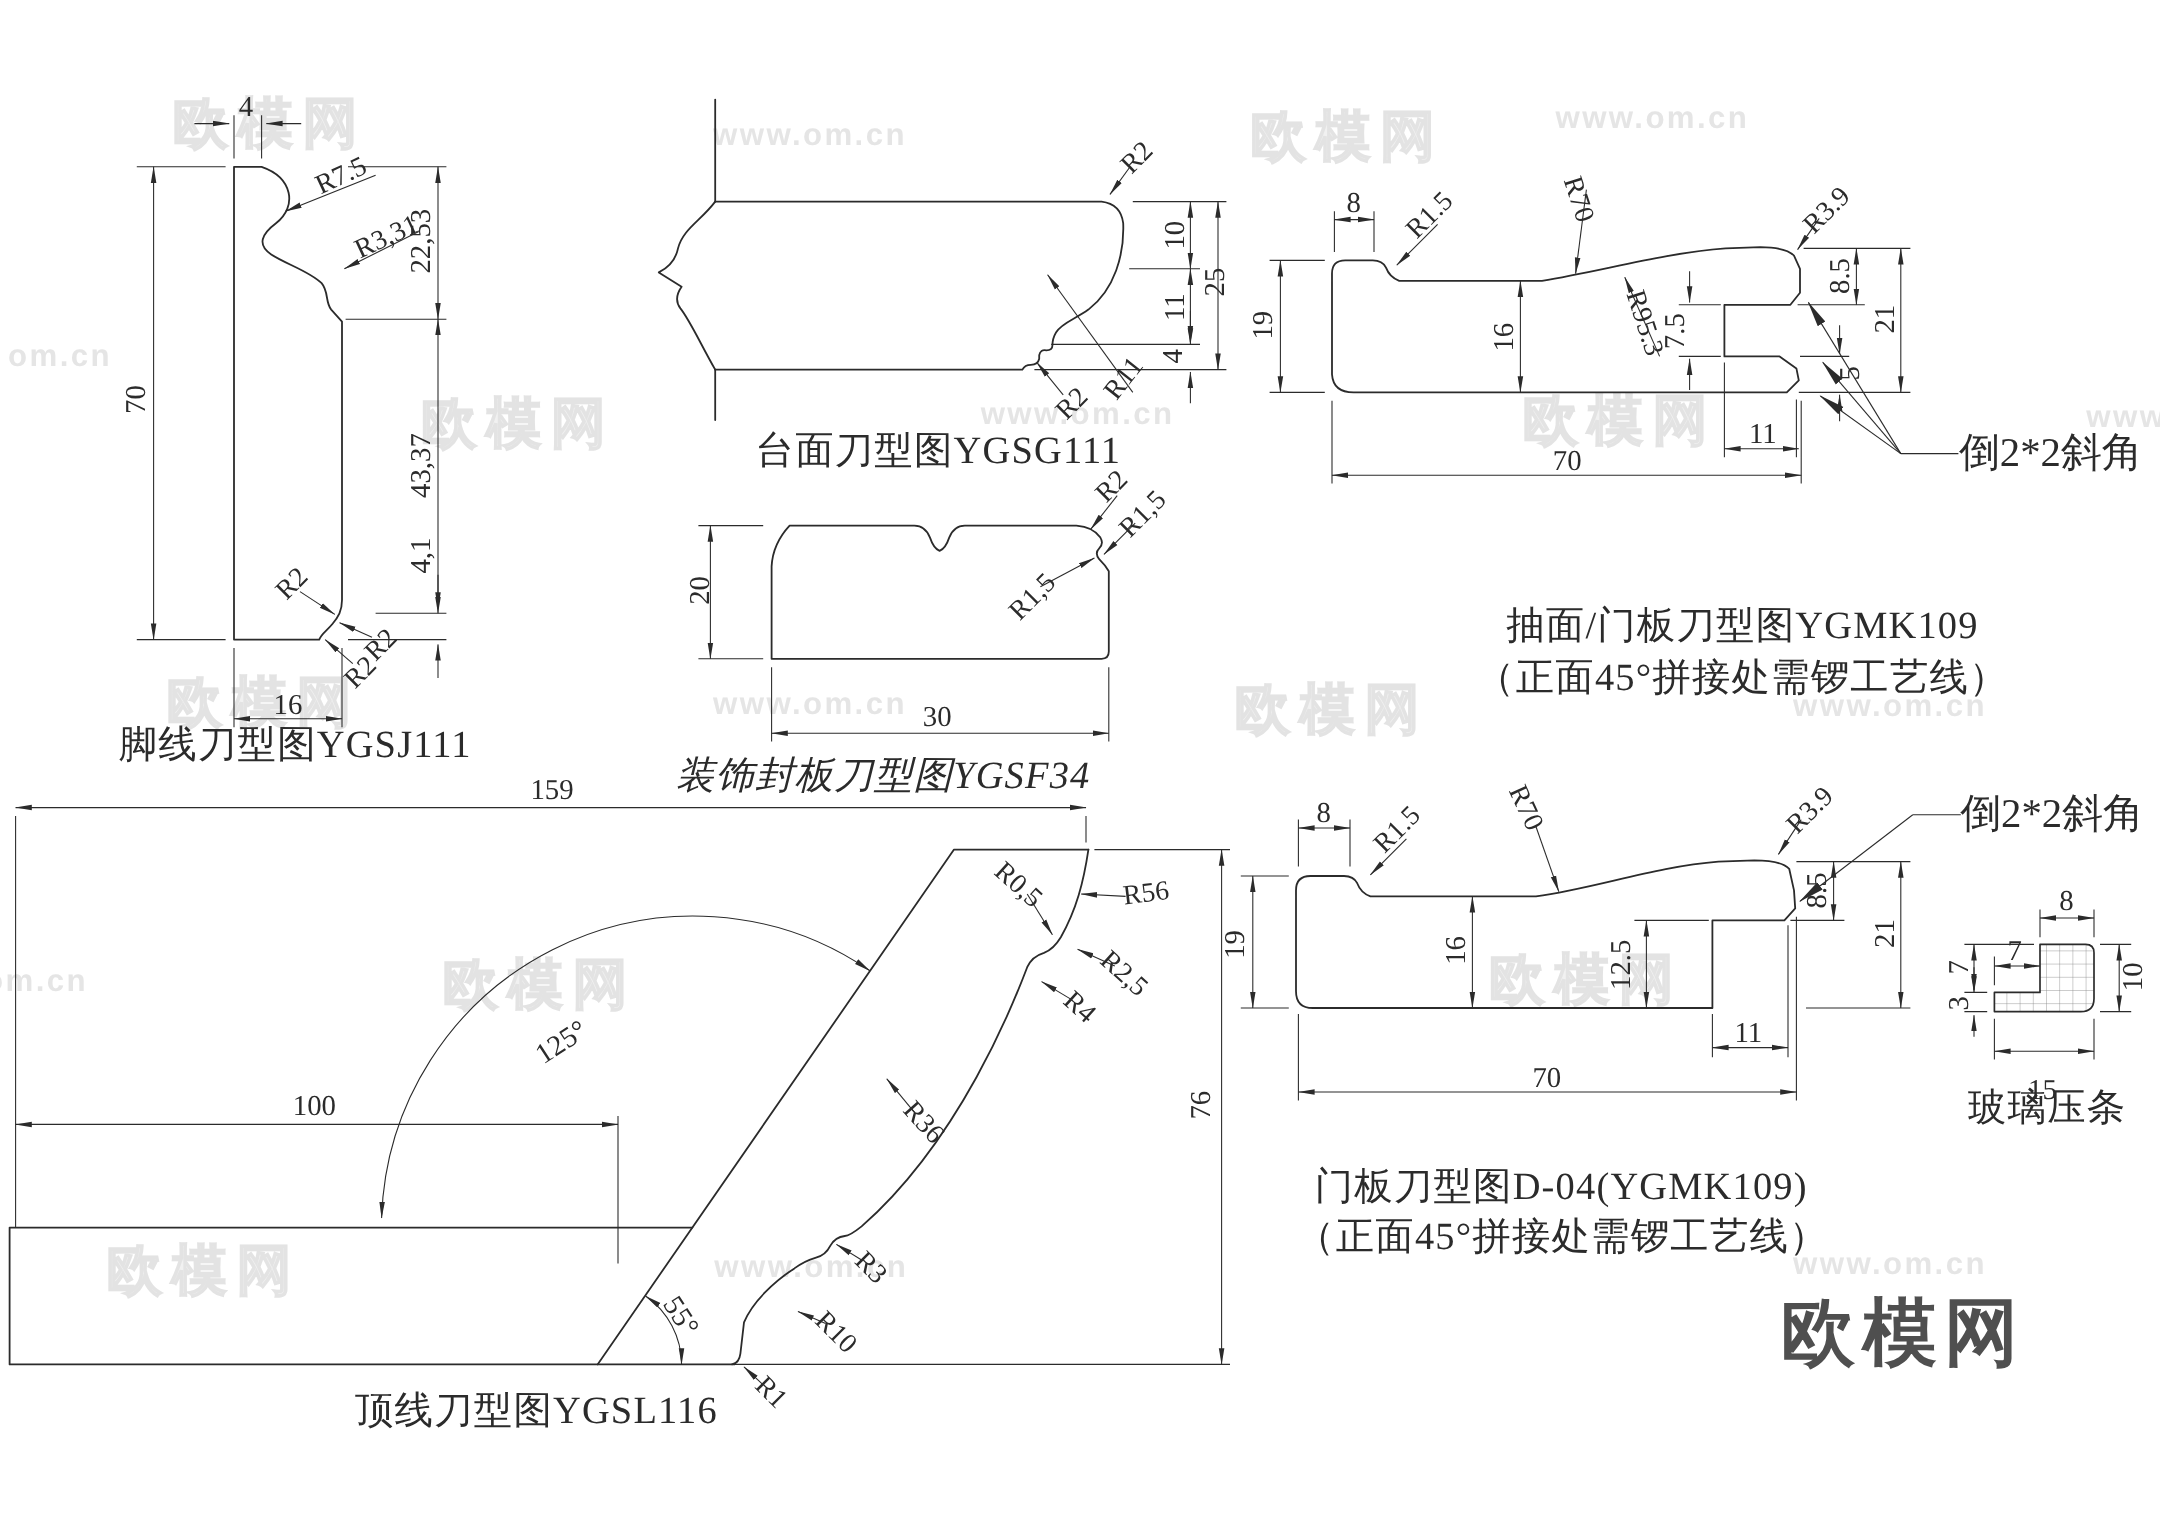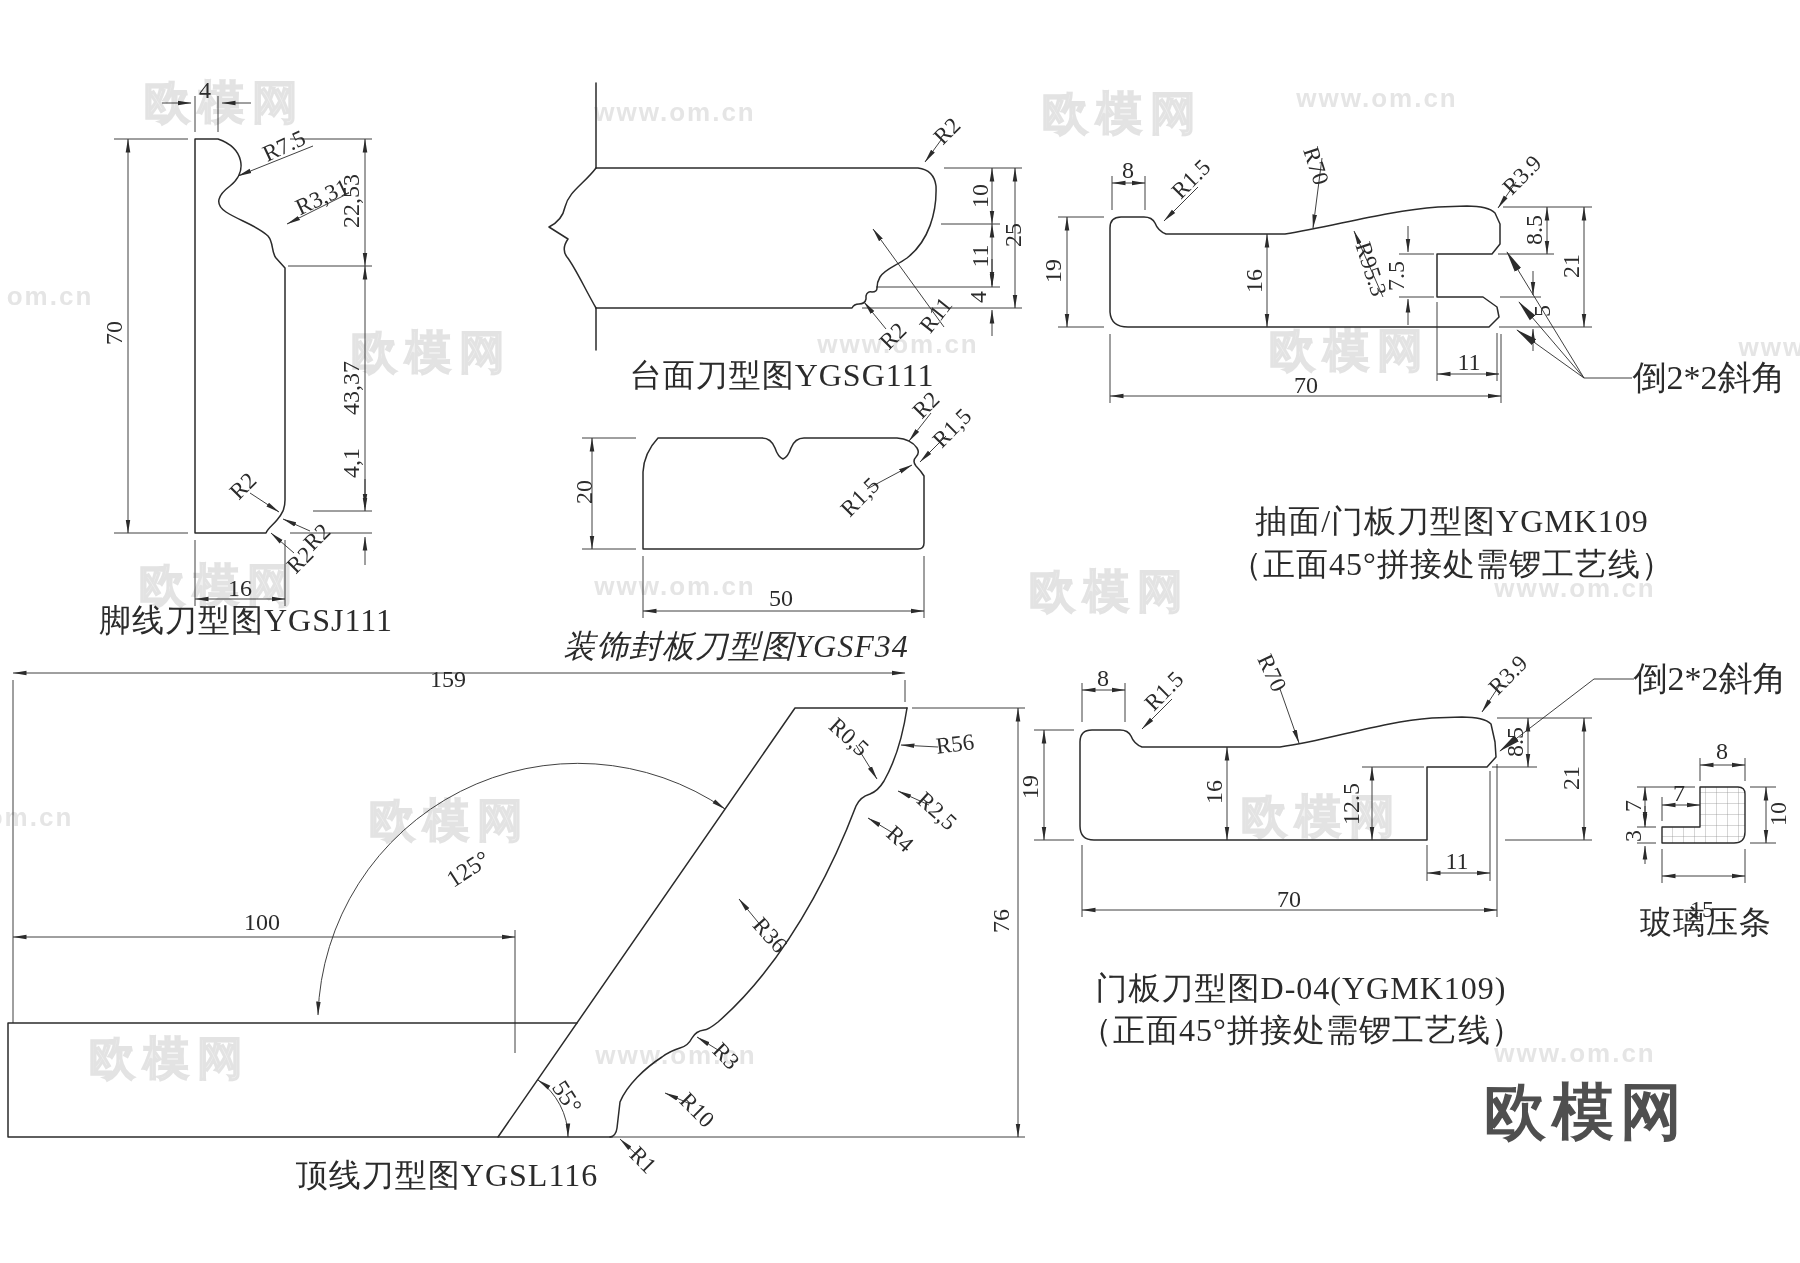--- a/index.html
+++ b/index.html
@@ -199,39 +199,39 @@
       <div class="lbl dim" style="left: 980px; top: 256px; transform: translate(-50%, -50%) rotate(-90deg);">11</div>
       <div class="lbl dim" style="left: 978px; top: 297px; transform: translate(-50%, -50%) rotate(-90deg);">4</div>
       <div class="lbl dim" style="left: 1013px; top: 235px; transform: translate(-50%, -50%) rotate(-90deg);">25</div>
       <div class="lbl rad" style="left: 936px; top: 315px; transform: translate(-50%, -50%) rotate(-52deg);">R11</div>
       <div class="lbl rad" style="left: 893px; top: 336px; transform: translate(-50%, -50%) rotate(-45deg);">R2</div>
       <div class="lbl ttl" style="left: 782px; top: 375px; transform: translate(-50%, -50%) rotate(0deg);">台面刀型图YGSG111</div>
       <div class="lbl rad" style="left: 926px; top: 405px; transform: translate(-50%, -50%) rotate(-45deg);">R2</div>
       <div class="lbl rad" style="left: 952px; top: 428px; transform: translate(-50%, -50%) rotate(-45deg);">R1,5</div>
       <div class="lbl rad" style="left: 860px; top: 497px; transform: translate(-50%, -50%) rotate(-45deg);">R1,5</div>
       <div class="lbl dim" style="left: 584px; top: 492px; transform: translate(-50%, -50%) rotate(-90deg);">20</div>
-      <div class="lbl dim" style="left: 781px; top: 598px; transform: translate(-50%, -50%) rotate(0deg);">50</div>
+      <div class="lbl dim" style="left: 781px; top: 598px; transform: translate(-50%, -50%) rotate(0deg);">30</div>
       <div class="lbl ttl" style="left: 736px; top: 646px; transform: translate(-50%, -50%) rotate(0deg); font-style: italic;">装饰封板刀型图YGSF34</div>
       <div class="lbl dim" style="left: 1128px; top: 170px; transform: translate(-50%, -50%) rotate(0deg);">8</div>
       <div class="lbl rad" style="left: 1191px; top: 179px; transform: translate(-50%, -50%) rotate(-45deg);">R1.5</div>
       <div class="lbl rad" style="left: 1316px; top: 166px; transform: translate(-50%, -50%) rotate(72deg);">R70</div>
       <div class="lbl rad" style="left: 1522px; top: 175px; transform: translate(-50%, -50%) rotate(-45deg);">R3.9</div>
       <div class="lbl rad" style="left: 1371px; top: 269px; transform: translate(-50%, -50%) rotate(72deg);">R95.3</div>
       <div class="lbl dim" style="left: 1396px; top: 276px; transform: translate(-50%, -50%) rotate(-90deg);">7.5</div>
       <div class="lbl dim" style="left: 1534px; top: 230px; transform: translate(-50%, -50%) rotate(-90deg);">8.5</div>
       <div class="lbl dim" style="left: 1571px; top: 266px; transform: translate(-50%, -50%) rotate(-90deg);">21</div>
       <div class="lbl dim" style="left: 1542px; top: 311px; transform: translate(-50%, -50%) rotate(-90deg);">5</div>
       <div class="lbl dim" style="left: 1053px; top: 271px; transform: translate(-50%, -50%) rotate(-90deg);">19</div>
       <div class="lbl dim" style="left: 1254px; top: 281px; transform: translate(-50%, -50%) rotate(-90deg);">16</div>
       <div class="lbl dim" style="left: 1469px; top: 362px; transform: translate(-50%, -50%) rotate(0deg);">11</div>
       <div class="lbl dim" style="left: 1306px; top: 385px; transform: translate(-50%, -50%) rotate(0deg);">70</div>
       <div class="lbl note" style="left: 1709px; top: 378px; transform: translate(-50%, -50%) rotate(0deg);">倒2*2斜角</div>
       <div class="lbl ttl" style="left: 1452px; top: 521px; transform: translate(-50%, -50%) rotate(0deg);">抽面/门板刀型图YGMK109</div>
       <div class="lbl ttl" style="left: 1452px; top: 564px; transform: translate(-50%, -50%) rotate(0deg);">（正面45°拼接处需锣工艺线）</div>
-      <div class="lbl dim" style="left: 448px; top: 659px; transform: translate(-50%, -50%) rotate(0deg); margin-top: 20px;">159</div>
+      <div class="lbl dim" style="left: 460px; top: 659px; transform: translate(-50%, -50%) rotate(0deg);">159</div>
       <div class="lbl dim" style="left: 262px; top: 922px; transform: translate(-50%, -50%) rotate(0deg);">100</div>
       <div class="lbl dim" style="left: 468px; top: 869px; transform: translate(-50%, -50%) rotate(-33deg);">125°</div>
       <div class="lbl dim" style="left: 567px; top: 1097px; transform: translate(-50%, -50%) rotate(57deg);">55°</div>
       <div class="lbl dim" style="left: 1001px; top: 921px; transform: translate(-50%, -50%) rotate(-90deg);">76</div>
       <div class="lbl rad" style="left: 849px; top: 737px; transform: translate(-50%, -50%) rotate(42deg);">R0,5</div>
       <div class="lbl rad" style="left: 955px; top: 744px; transform: translate(-50%, -50%) rotate(-7deg);">R56</div>
       <div class="lbl rad" style="left: 937px; top: 811px; transform: translate(-50%, -50%) rotate(42deg);">R2,5</div>
       <div class="lbl rad" style="left: 900px; top: 839px; transform: translate(-50%, -50%) rotate(42deg);">R4</div>
       <div class="lbl rad" style="left: 770px; top: 935px; transform: translate(-50%, -50%) rotate(48deg);">R36</div>
       <div class="lbl rad" style="left: 726px; top: 1056px; transform: translate(-50%, -50%) rotate(45deg);">R3</div>

